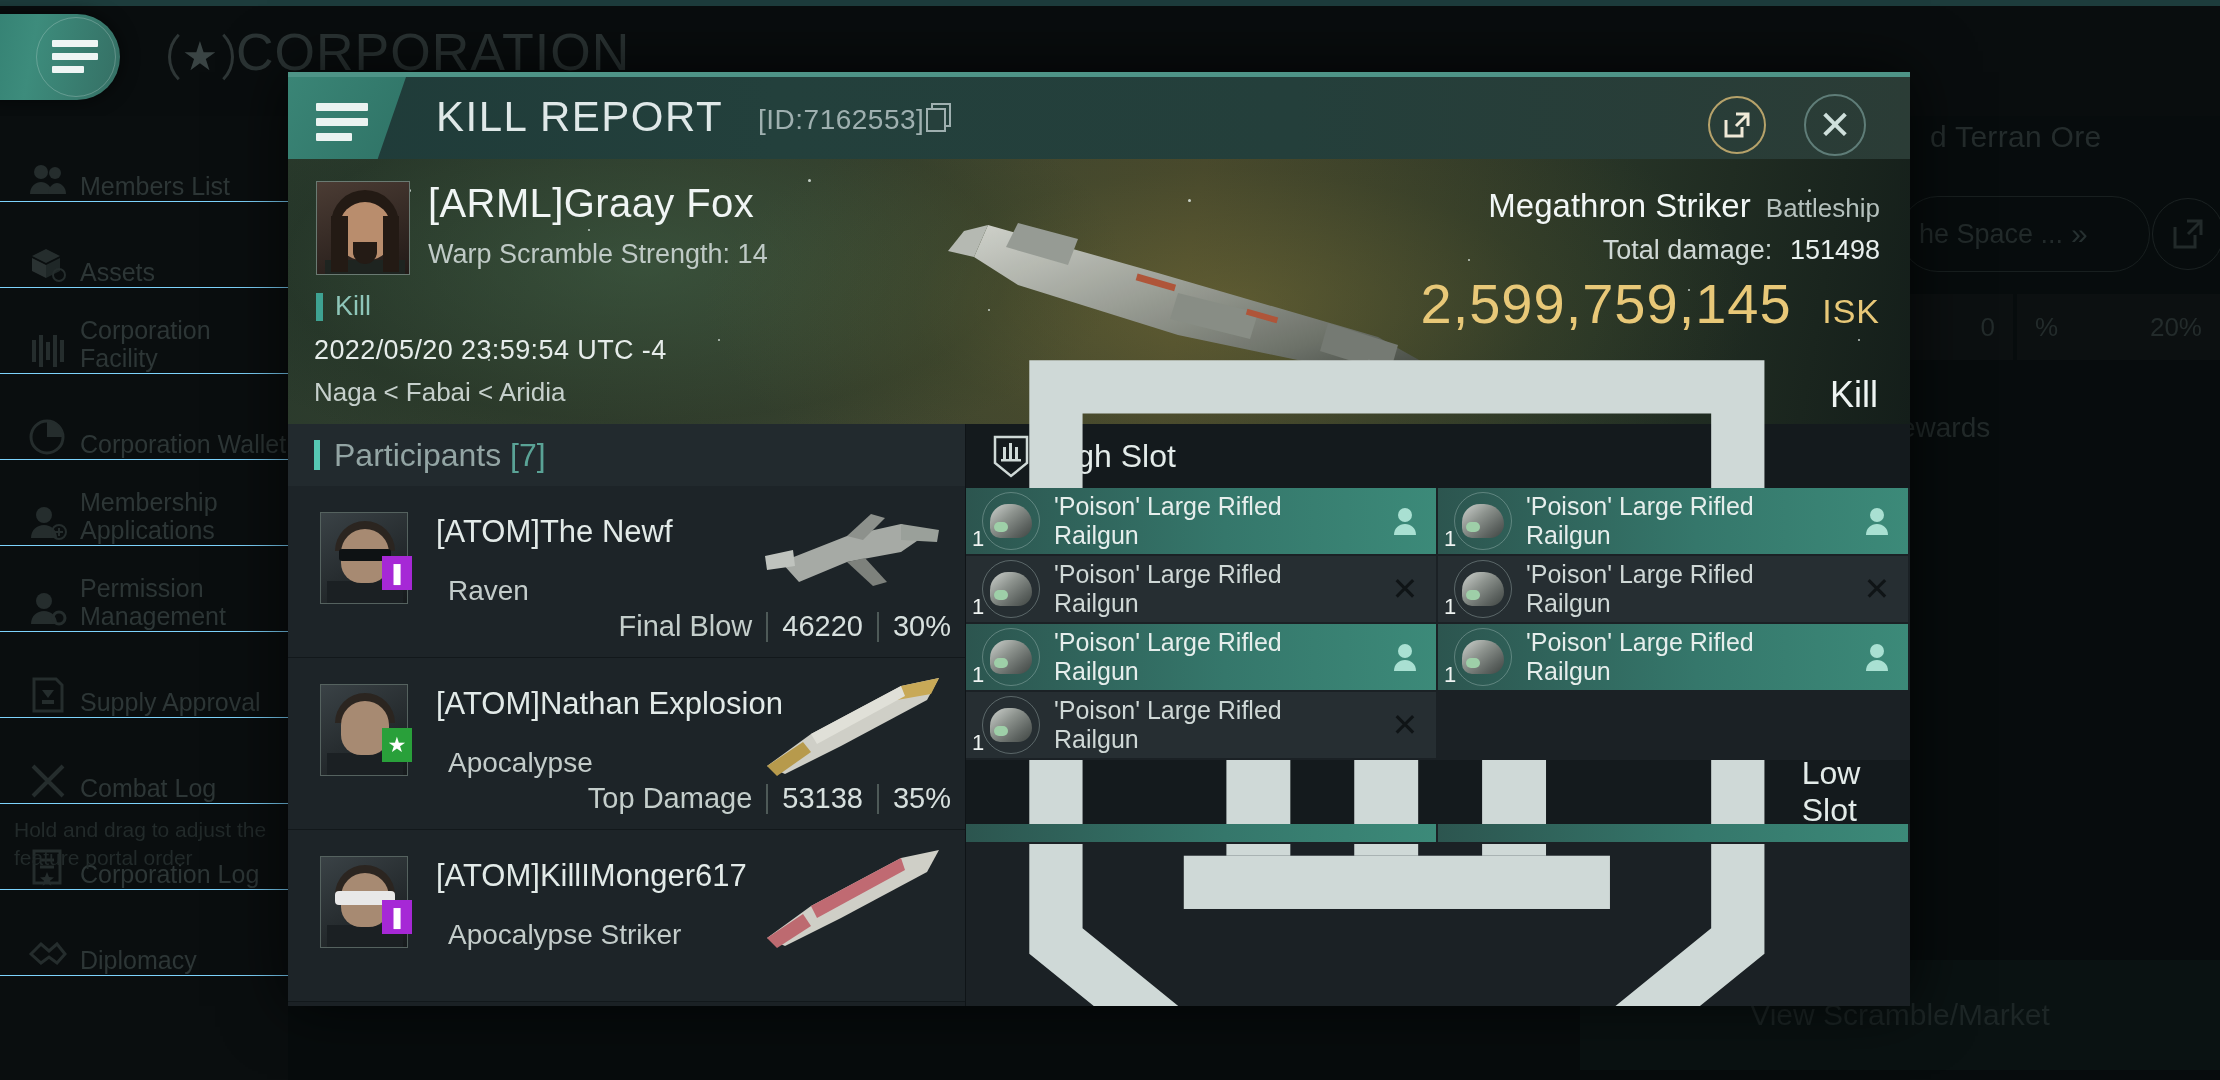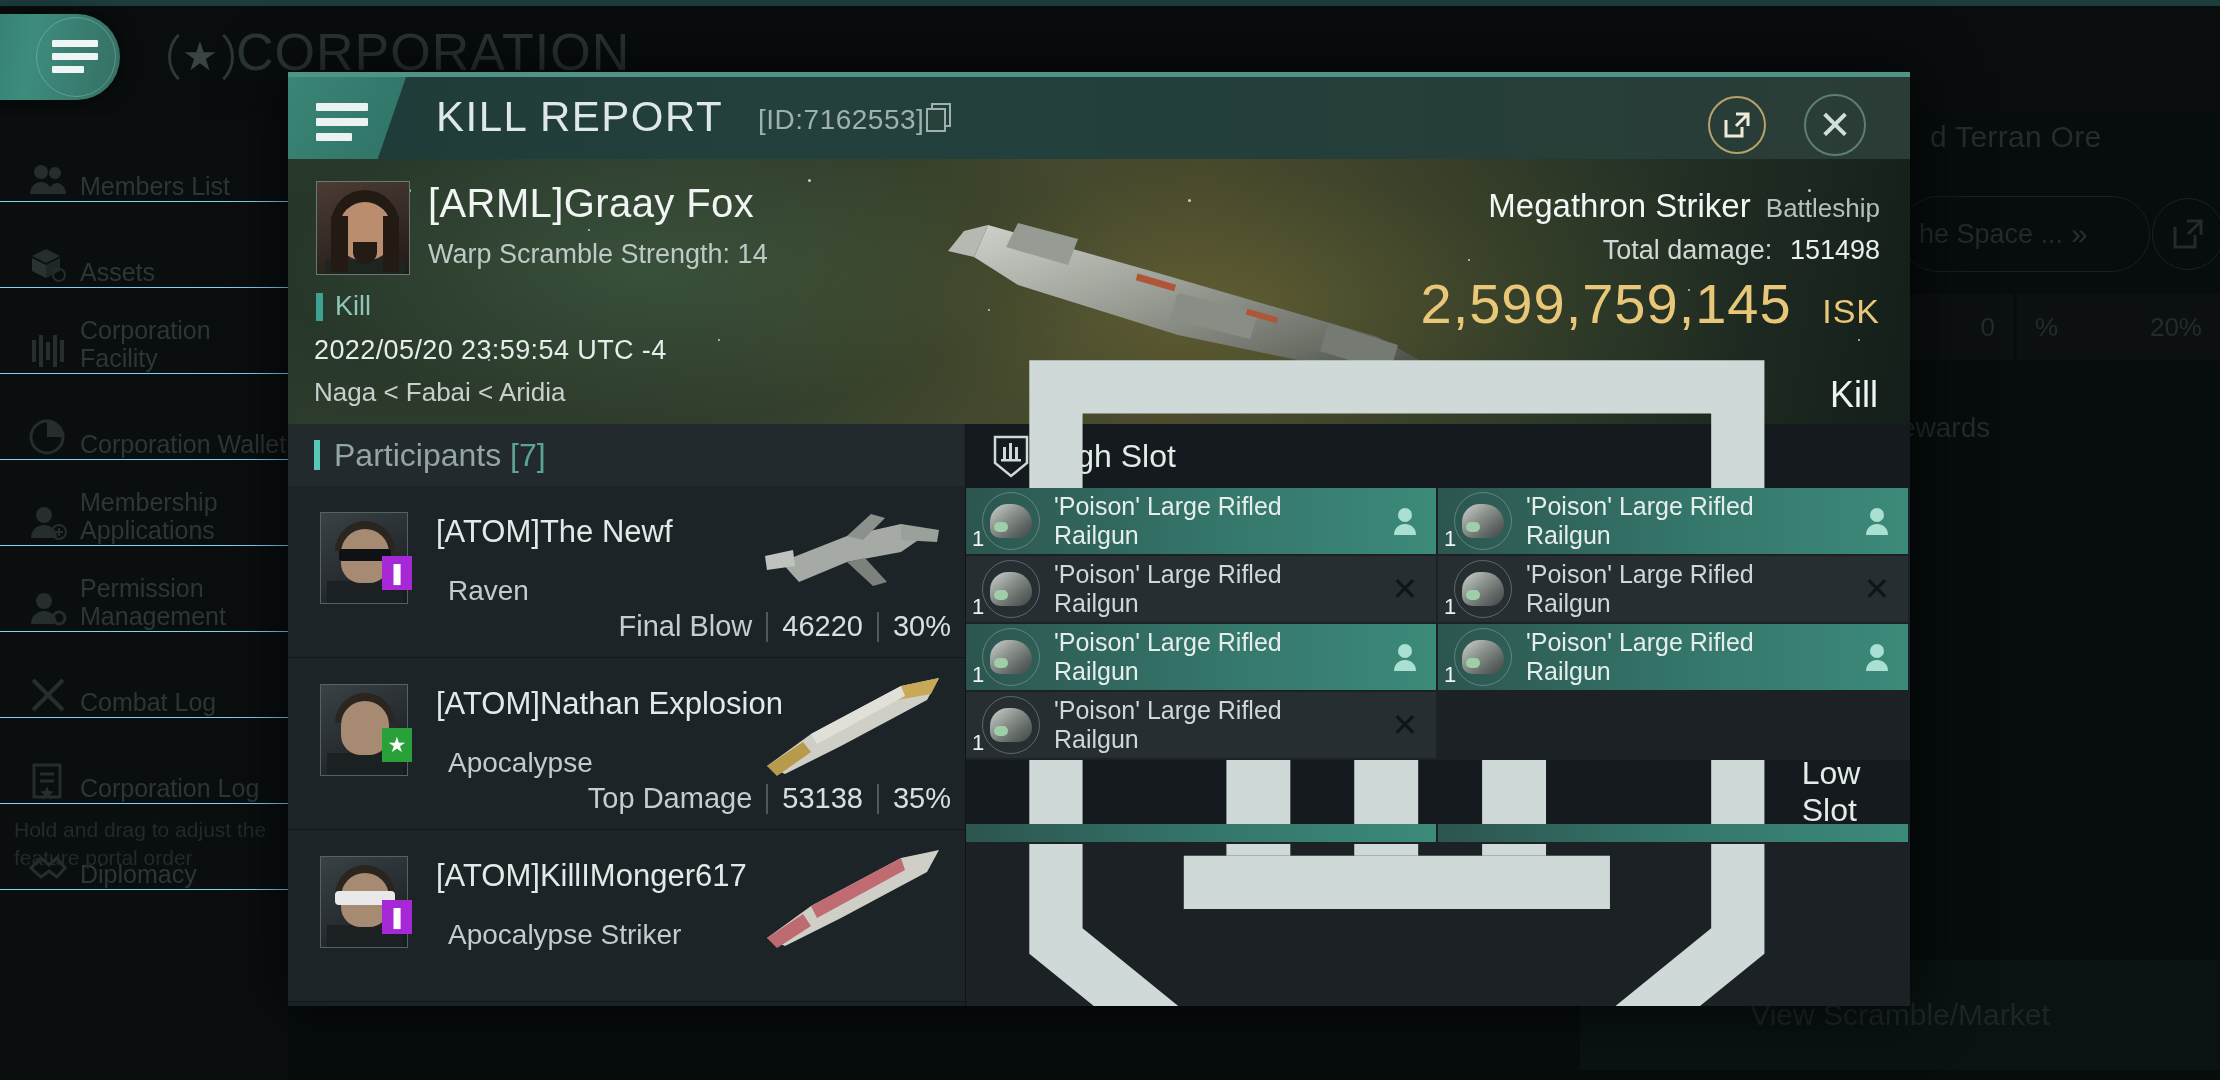--- a/index.html
+++ b/index.html
@@ -247,20 +247,30 @@
       </div>
       <div class="side-item">
         <span class="s-ico">
             <svg width="40" height="38" viewBox="0 0 40 38">
               <circle cx="16" cy="11" r="8" fill="#252d2d"></circle>
               <path d="M3 34c0-8 6-13 13-13s13 5 13 13z" fill="#252d2d"></path>
               <circle cx="31" cy="28" r="6" fill="none" stroke="#252d2d" stroke-width="3"></circle>
             </svg>
           </span>
         <span class="side-lbl">Permission Management</span>
+      </div>
+      <div class="side-item">
+        <span class="s-ico">
+            <svg width="40" height="38" viewBox="0 0 40 38">
+              <path d="M6 3h22l6 6v26H6z" fill="none" stroke="#252d2d" stroke-width="3"></path>
+              <path d="M14 14h12l-6 8z" fill="#252d2d"></path>
+              <rect x="14" y="24" width="12" height="4" fill="#252d2d"></rect>
+            </svg>
+          </span>
+        <span class="side-lbl">Supply Approval</span>
       </div>
       <div class="side-item">
         <span class="s-ico">
             <svg width="40" height="38" viewBox="0 0 40 38">
               <path d="M5 4l30 30M35 4L5 34" stroke="#252d2d" stroke-width="4" fill="none"></path>
             </svg>
           </span>
         <span class="side-lbl">Combat Log</span>
       </div>
       <div class="side-item">

